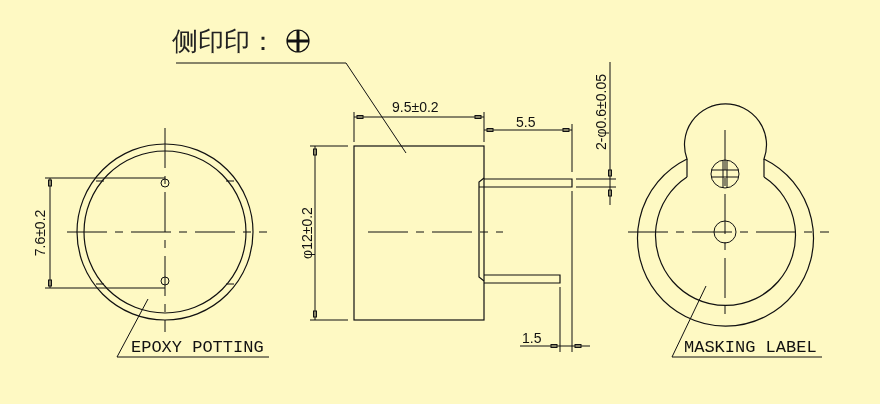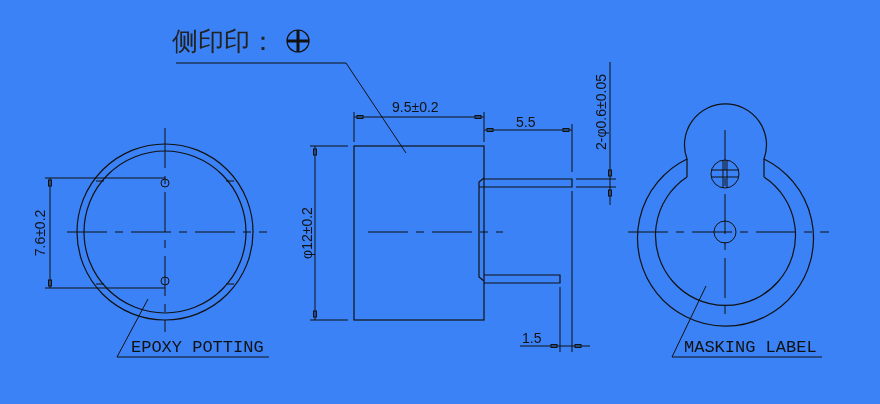--- a/index.html
+++ b/index.html
@@ -1,16 +1,16 @@
 <!DOCTYPE html>
 <html><head>
 <meta charset="utf-8">
 <style>
   html,body{margin:0;padding:0;background:#ffffff;}
-  #canvas{position:relative;width:880px;height:404px;overflow:hidden;background:#3b82f6;}
+  #canvas{position:relative;width:880px;height:404px;overflow:hidden;background:#fef9c3;}
   svg{position:absolute;left:0;top:0;}
   .ln{stroke:#111;stroke-width:1.2;fill:none;}
   .thin{stroke:#111;stroke-width:1;fill:none;}
   .dash{stroke:#111;stroke-width:1;fill:none;stroke-dasharray:40 8 8 8;}
   .lbl{font-family:"Liberation Mono","DejaVu Sans Mono",monospace;font-size:17px;fill:#111;}
   .dim{font-family:"Liberation Sans","DejaVu Sans",sans-serif;font-size:14px;fill:#111;}
   .title{font-family:"DejaVu Sans",sans-serif;font-size:26px;fill:#222;}
 </style>
 </head>
 <body>

